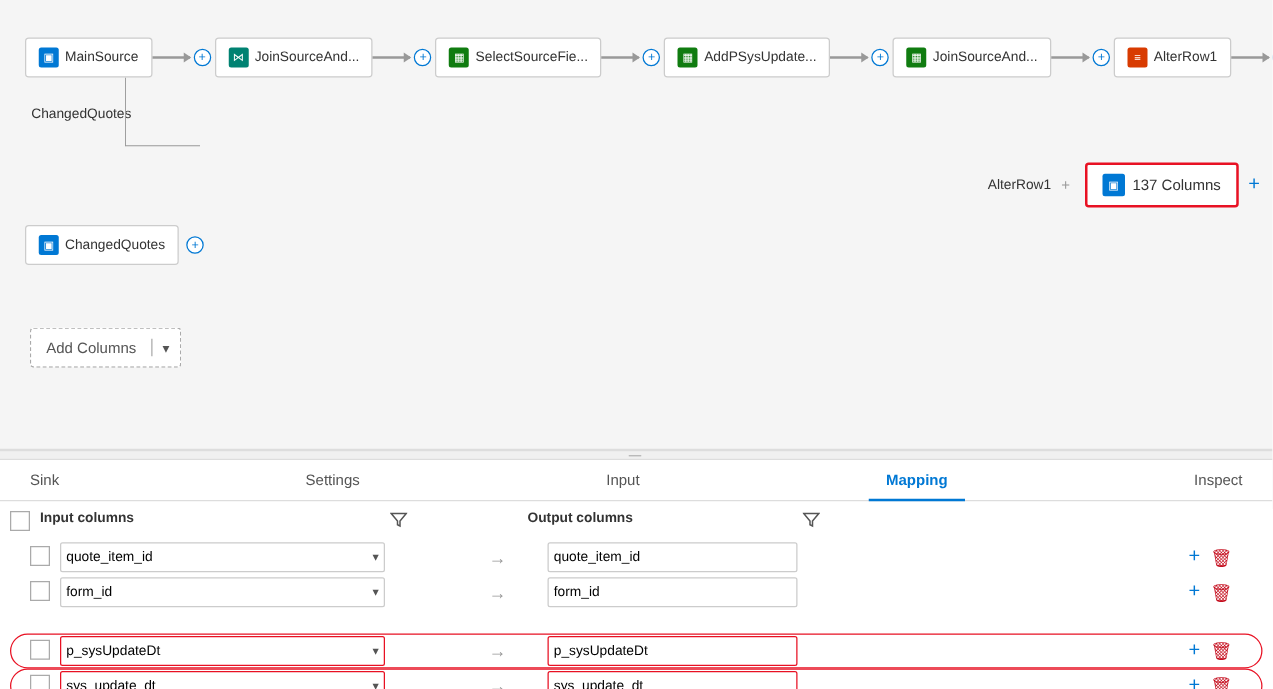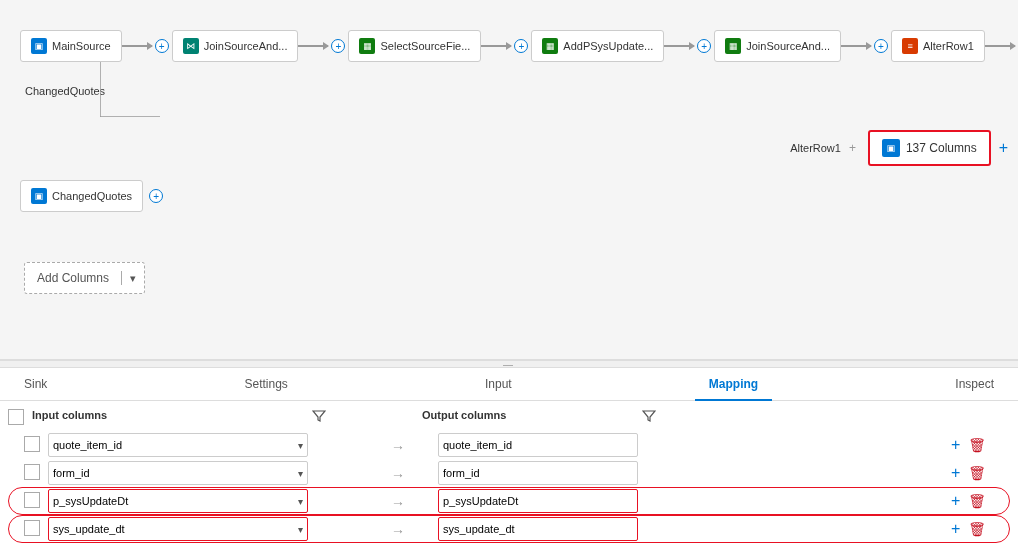--- a/index.html
+++ b/index.html
@@ -522,21 +522,21 @@
           <span>form_id</span>
         </div>
       </div>
       <div class="col-output-filter"></div>
       <div class="col-actions">
         <span class="action-plus">+</span>
         <span class="action-delete">🗑</span>
       </div>
     </div>
 
-    <div class="table-row-item highlighted" style="outline: 1.5px solid #e81123; outline-offset: -1px; border-radius: 14px;">
+    <div class="table-row-item highlighted" style="outline: 1.5px solid #e81123; outline-offset: -1px; border-radius: 14px; margin-top: 19px;">
       <div class="col-checkbox">
         <span class="checkbox-cell"></span>
       </div>
       <div class="col-input">
         <div class="input-select red-border">
           <span>p_sysUpdateDt</span>
           <span class="chevron-down">▾</span>
         </div>
       </div>
       <div class="col-filter"></div>

